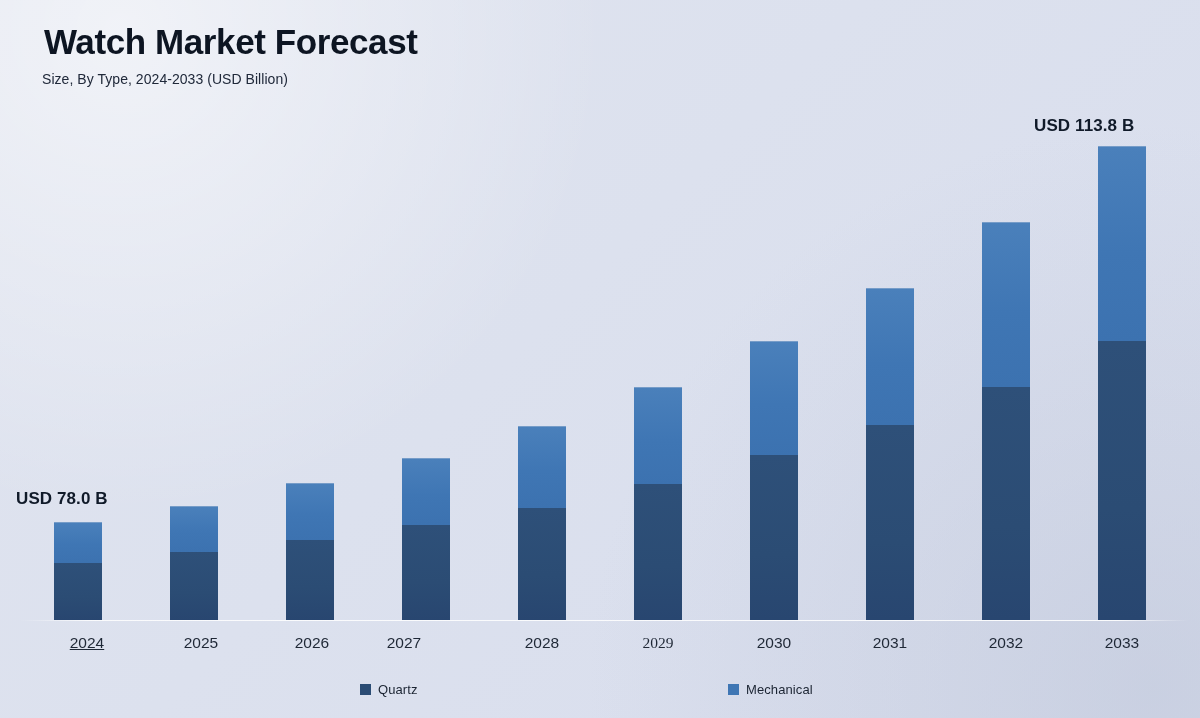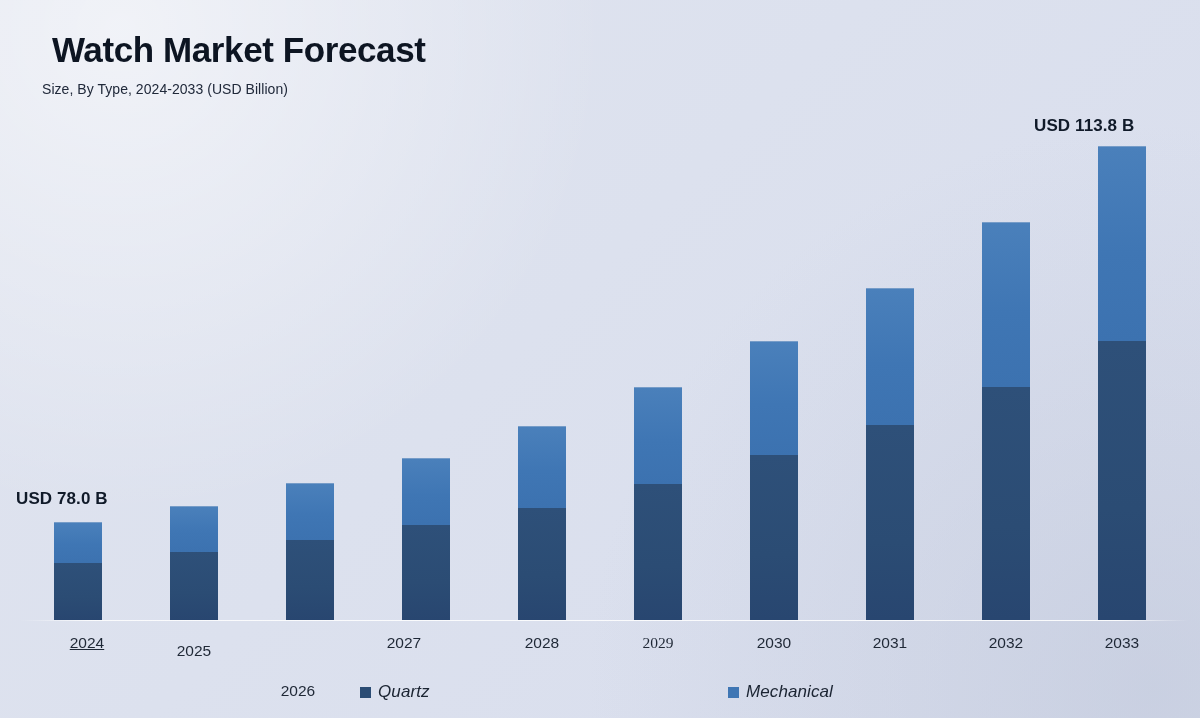--- a/index.html
+++ b/index.html
@@ -28,21 +28,21 @@
   }
 
   
   .header {
     position: absolute;
     left: 40px;
     top: 18px;
     width: 900px;
   }
   .chart-title {
-    margin: 12px;
+    margin: 4px;
     font-size: 35px;
     font-weight: bold;
     color: #0d1522;
     letter-spacing: -0.4px;
     line-height: 1.12;
     white-space: nowrap;
   }
   .chart-subtitle {
     margin: 10px 0 0 2px;
     font-size: 14px;
@@ -127,24 +127,23 @@
   }
   .legend-item.quartz    { left: 360px; }
   .legend-item.mechanical{ left: 728px; }
   .legend-swatch {
     width: 11px;
     height: 11px;
     margin-right: 7px;
     display: inline-block;
   }
   .legend-label {
-    font-size: 17px;
+    font-size: 13px;
     color: #1b2432;
     letter-spacing: 0.1px;
-    font-style: italic;
   }
 </style>
 </head>
 <body>
 
 <div id="infographic">
 
   <div class="header">
     <h1 class="chart-title">Watch Market Forecast</h1>
     <h2 class="chart-subtitle">Size, By Type, 2024-2033 (USD Billion)</h2>
@@ -191,22 +190,22 @@
           <div class="seg seg-mech" style="height: 165px;"></div>
           <div class="seg seg-quartz" style="height: 233px;"></div>
         </div>
         <div class="bar-group" style="left: 1098px; width: 48px;">
           <div class="seg seg-mech" style="height: 195px;"></div>
           <div class="seg seg-quartz" style="height: 279px;"></div>
         </div>
       </div>
     <div id="xlabels-layer">
         <div class="xlabel" style="left: 63px; width: 48px; text-decoration: underline;">2024</div>
-        <div class="xlabel" style="left: 170px; width: 48px; margin-top: 8px;">2025</div>
-        <div class="xlabel" style="left: 274px; width: 48px; margin-top: 48px;">2026</div>
+        <div class="xlabel" style="left: 177px; width: 48px;">2025</div>
+        <div class="xlabel" style="left: 288px; width: 48px;">2026</div>
         <div class="xlabel" style="left: 380px; width: 48px;">2027</div>
         <div class="xlabel" style="left: 518px; width: 48px;">2028</div>
         <div class="xlabel" style="left: 634px; width: 48px; font-family: Liberation Serif, serif;">2029</div>
         <div class="xlabel" style="left: 750px; width: 48px;">2030</div>
         <div class="xlabel" style="left: 866px; width: 48px;">2031</div>
         <div class="xlabel" style="left: 982px; width: 48px;">2032</div>
         <div class="xlabel" style="left: 1098px; width: 48px;">2033</div>
       </div>
 
     <div class="value-note start">USD 78.0 B</div>

